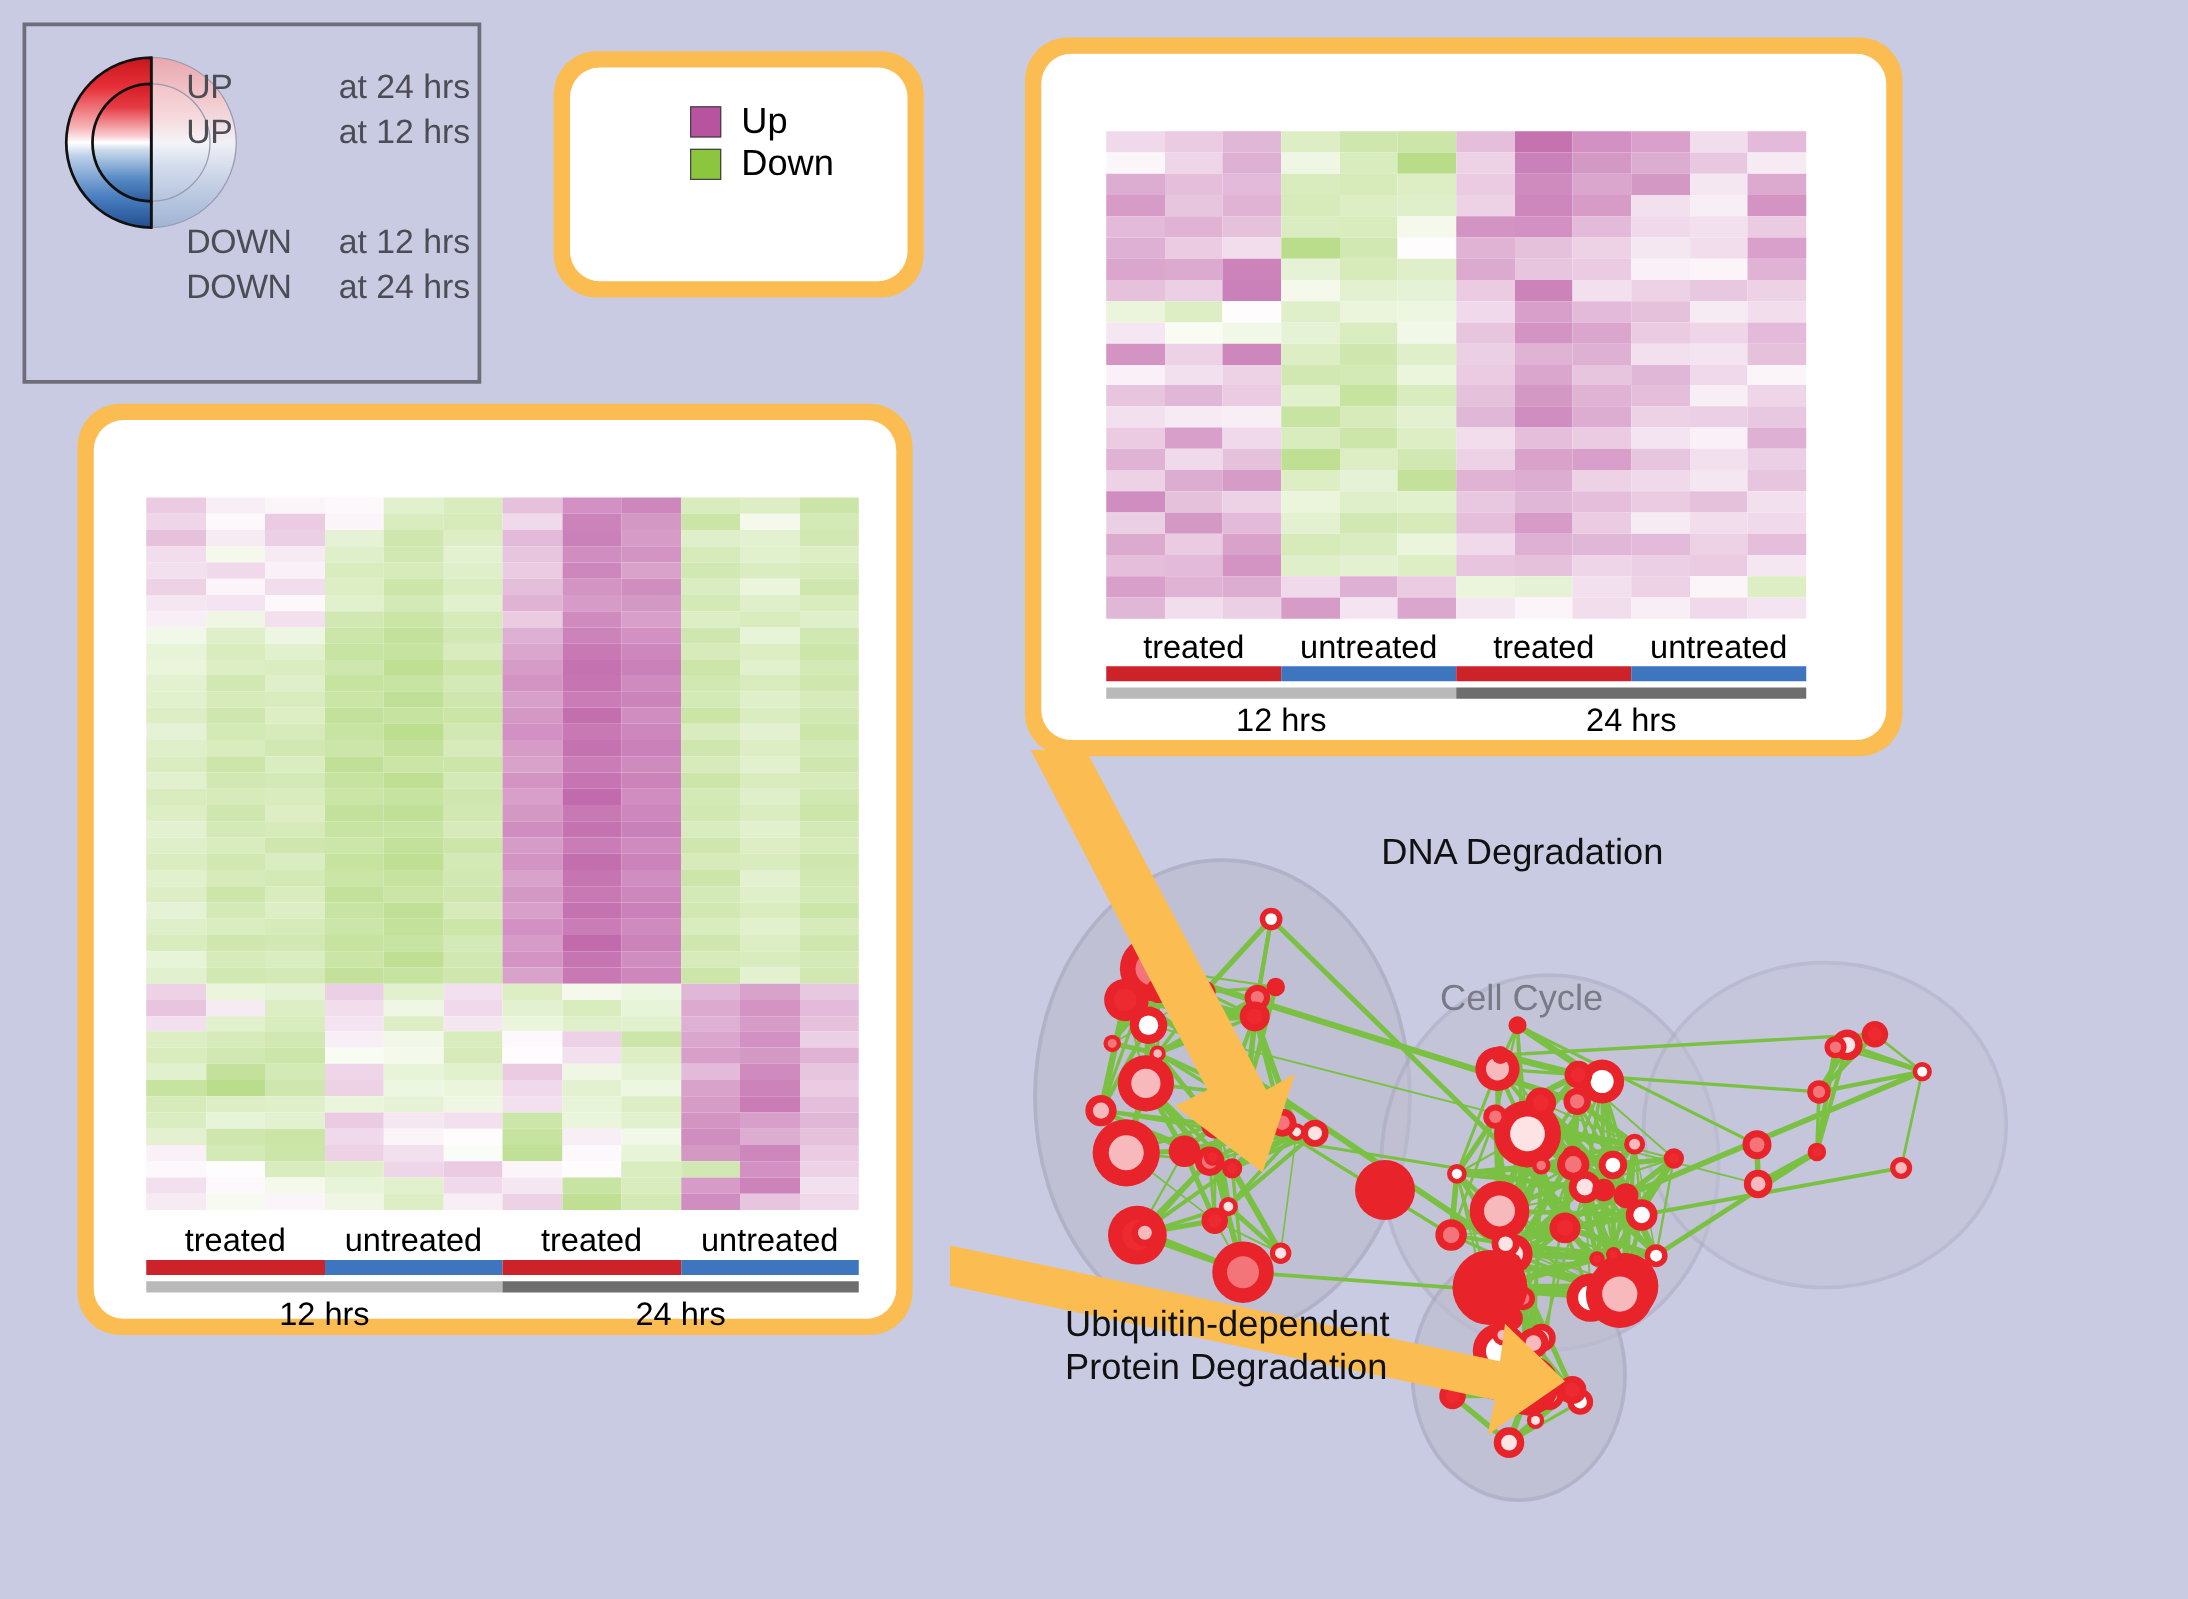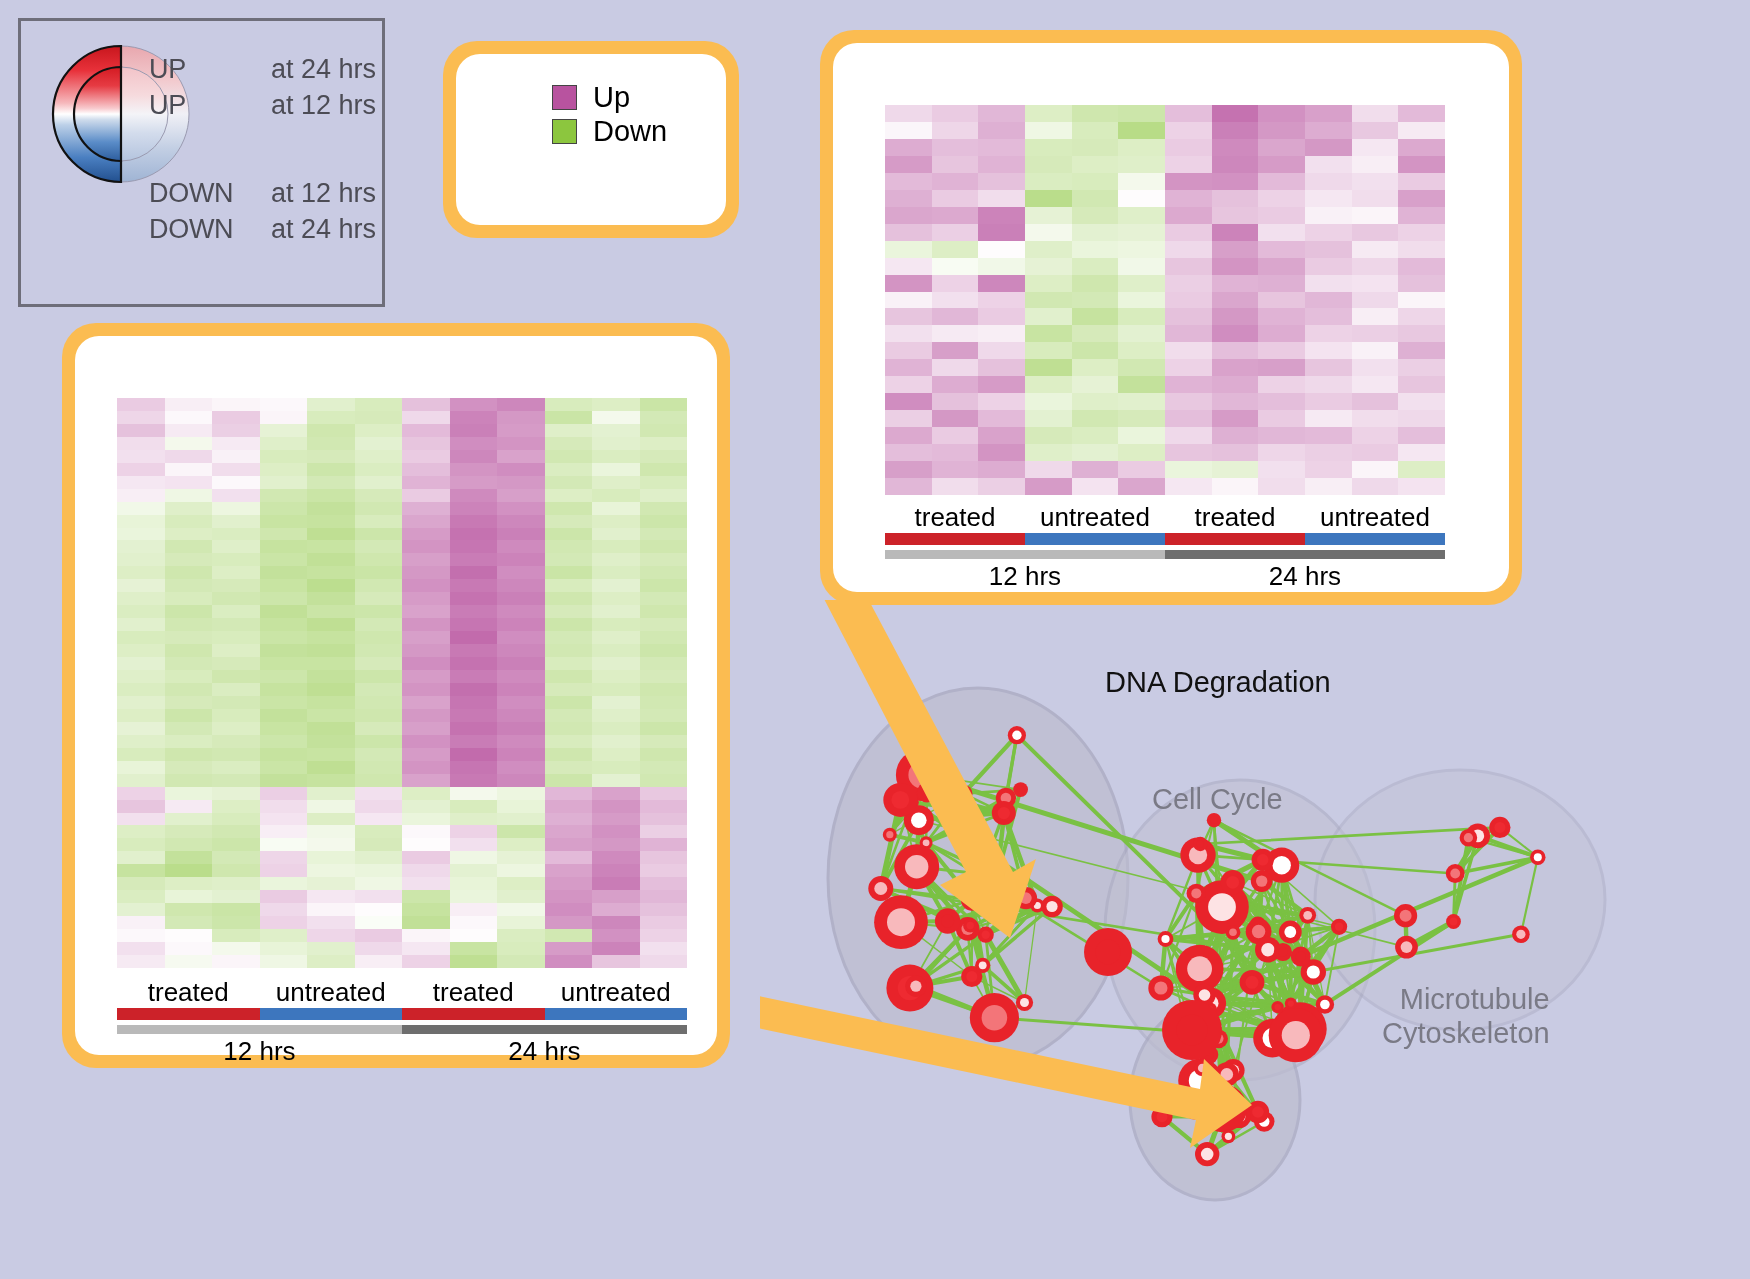--- a/index.html
+++ b/index.html
@@ -1789,17 +1789,17 @@
     </svg>
 
     
     <svg width="990" height="679" viewBox="0 0 990 679" style="position:absolute;left:0;top:0;pointer-events:none;">
       <path d="M 62 -5 L 106 -5 L 253 272 L 276 259 L 250 338 L 180 285 L 206 272 Z" fill="#fbbc51"></path>
       <path d="M -220 350 L -222 382 L 436 520 L 430 548 L 492 505 L 444 459 L 440 489 Z" fill="#fbbc51"></path>
     </svg>
 
     <div class="net-label" id="lbl-dna">DNA Degradation</div>
     <div class="net-label" id="lbl-cc">Cell Cycle</div>
-    <div class="net-label" id="lbl-mt">Microtubule
-Cytoskeleton</div>
+    <div class="net-label" id="lbl-ub">Ubiquitin-dependent
+Protein Degradation</div>
   </div>
 
 </div>
 
 </body></html>

